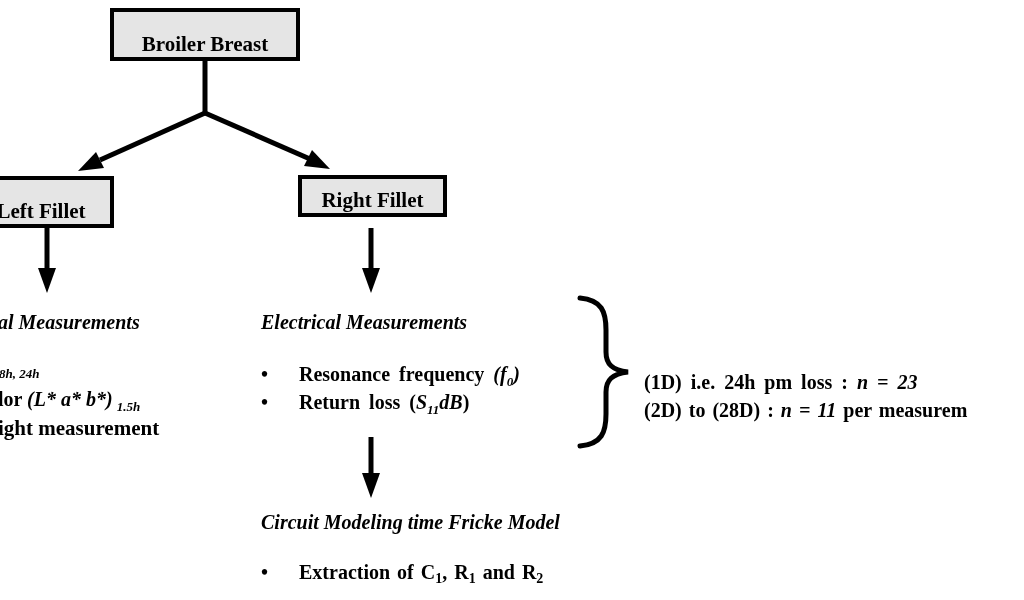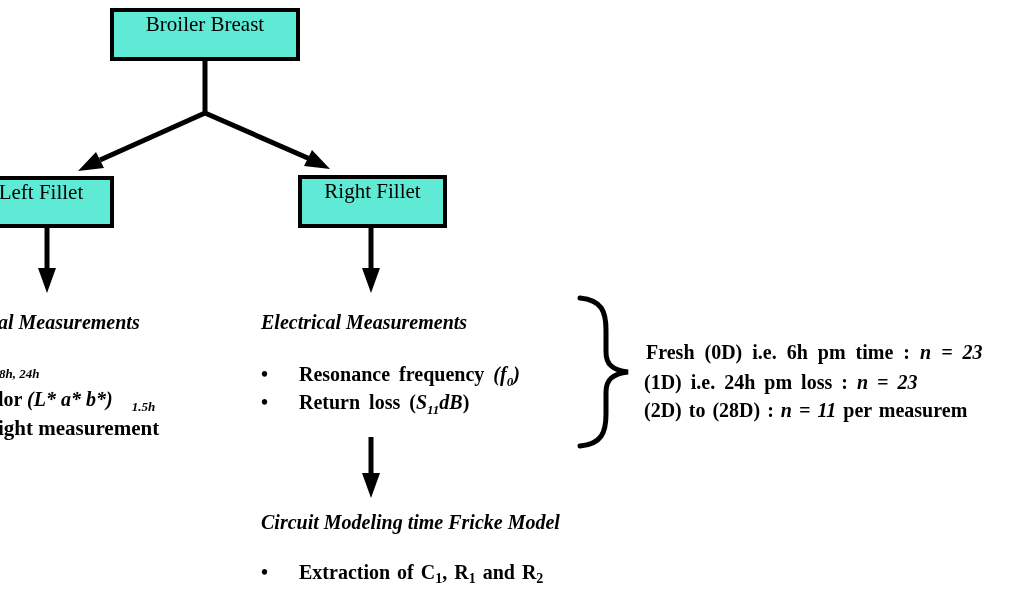--- a/index.html
+++ b/index.html
@@ -9,23 +9,23 @@
     background:#ffffff;
     overflow:hidden;
     font-family:"Liberation Serif","DejaVu Serif",serif;
     color:#000;
   }
   svg.connectors{position:absolute;left:0;top:0;width:1024px;height:600px;}
   .node{
     position:absolute;
     box-sizing:border-box;
     border:4px solid #000;
-    background:#5eead4;
-    display:flex;align-items:flex-start;justify-content:center;
-    font-weight:normal;font-size:21px;
+    background:#e5e5e5;
+    display:flex;align-items:flex-end;justify-content:center;
+    font-weight:bold;font-size:21px;
     white-space:nowrap;
   }
   .txt{position:absolute;white-space:nowrap;font-weight:bold;font-size:20px;}
   .ital{font-style:italic;}
   .heading{font-style:italic;font-size:20px;}
   .sub{font-size:13px;vertical-align:-5px;}
   .sub.up{font-size:14px;vertical-align:-4px;font-style:normal;}
   .bullet-row{position:absolute;white-space:nowrap;font-weight:bold;font-size:20px;}
   .dot{display:inline-block;width:38px;font-size:20px;}
   .ws1{word-spacing:5px;}
@@ -61,47 +61,44 @@
   </svg>
 
   <div class="node" style="left:110px;top:8px;width:190px;height:53px;">
     <span>Broiler Breast</span>
   </div>
 
   <div class="node" style="left:-28px;top:176px;width:142px;height:52px;border-left:none;">
     <span>Left Fillet</span>
   </div>
 
-  <div class="node" style="left:298px;top:175px;width:149px;height:53px;">
+  <div class="node" style="left:298px;top:175px;width:149px;height:42px;">
     <span>Right Fillet</span>
   </div>
 
   <div class="txt heading" style="left:-2px;top:311px;">al Measurements</div>
 
   <div class="txt small-line" style="left:-1px;top:366px;">8h, 24h</div>
 
   <div class="txt" style="left:-2px;top:388px;">
-    <span>lor </span><span class="ital">(L* a* b*)</span><span class="sub ital" style="margin-left:19px;">1.5h</span>
+    <span>lor </span><span class="ital">(L* a* b*)</span><span class="sub ital" style="margin-left:4px;">1.5h</span>
   </div>
 
   <div class="txt" style="left:-2px;top:416px;font-size:21px;">ight measurement</div>
 
   <div class="txt heading" style="left:261px;top:311px;">Electrical Measurements</div>
 
   <div class="bullet-row ws2" style="left:261px;top:363px;">
     <span class="dot">•</span><span>Resonance frequency </span><span class="ital">(</span><span class="ital">f</span><span class="sub ital">0</span><span class="ital">)</span>
   </div>
 
   <div class="bullet-row ws2" style="left:261px;top:391px;">
     <span class="dot">•</span><span>Return loss </span><span>(</span><span class="ital">S</span><span class="sub ital">11</span><span class="ital">dB</span><span>)</span>
   </div>
 
-  <div class="txt ws1" style="left:646px;top:341px;">
-    <span>Fresh  (0D)  i.e.  6h  pm  time : </span><span class="ital">n = 23</span>
-  </div>
   <div class="txt ws2" style="left:644px;top:371px;">
     <span>(1D) i.e.  24h  pm  loss : </span><span class="ital">n = 23</span>
   </div>
   <div class="txt ws3" style="left:644px;top:399px;">
     <span>(2D) to (28D) : </span><span class="ital">n = 11</span><span> per measurem</span>
   </div>
 
   <div class="txt heading" style="left:261px;top:511px;">Circuit Modeling time Fricke Model</div>
 
   <div class="bullet-row ws3" style="left:261px;top:561px;">

